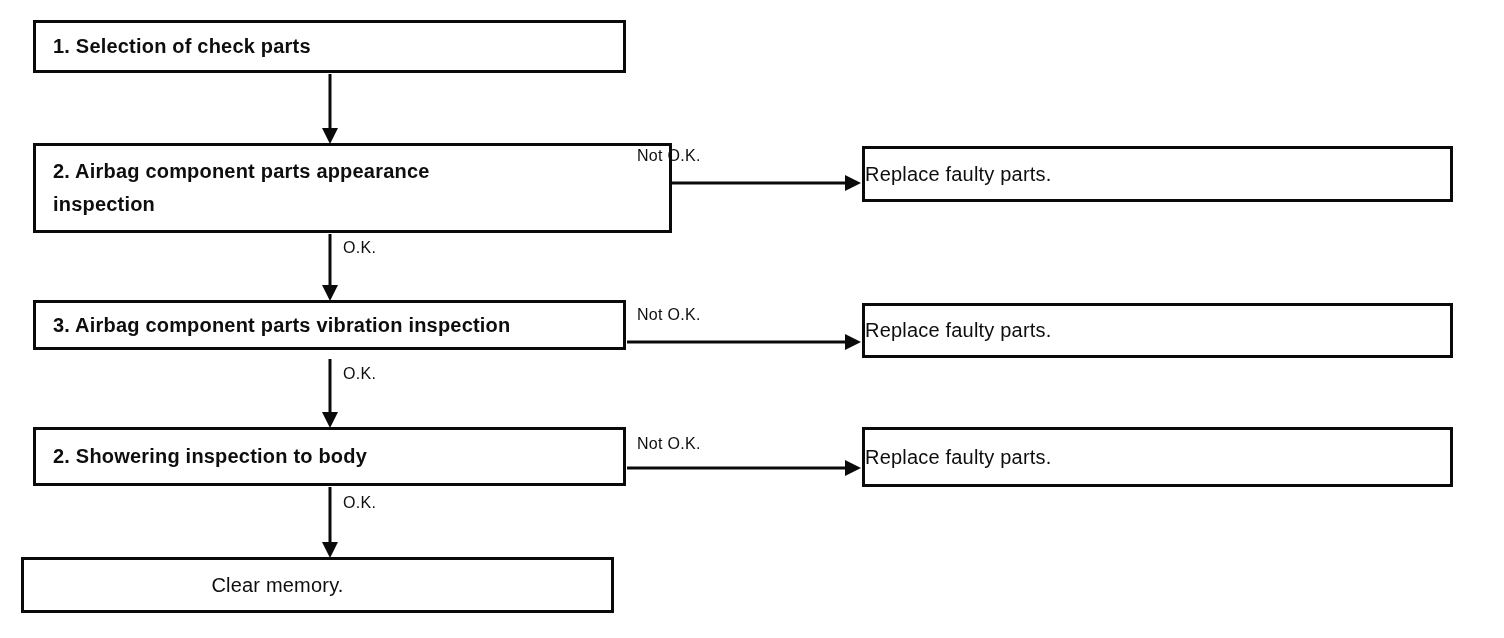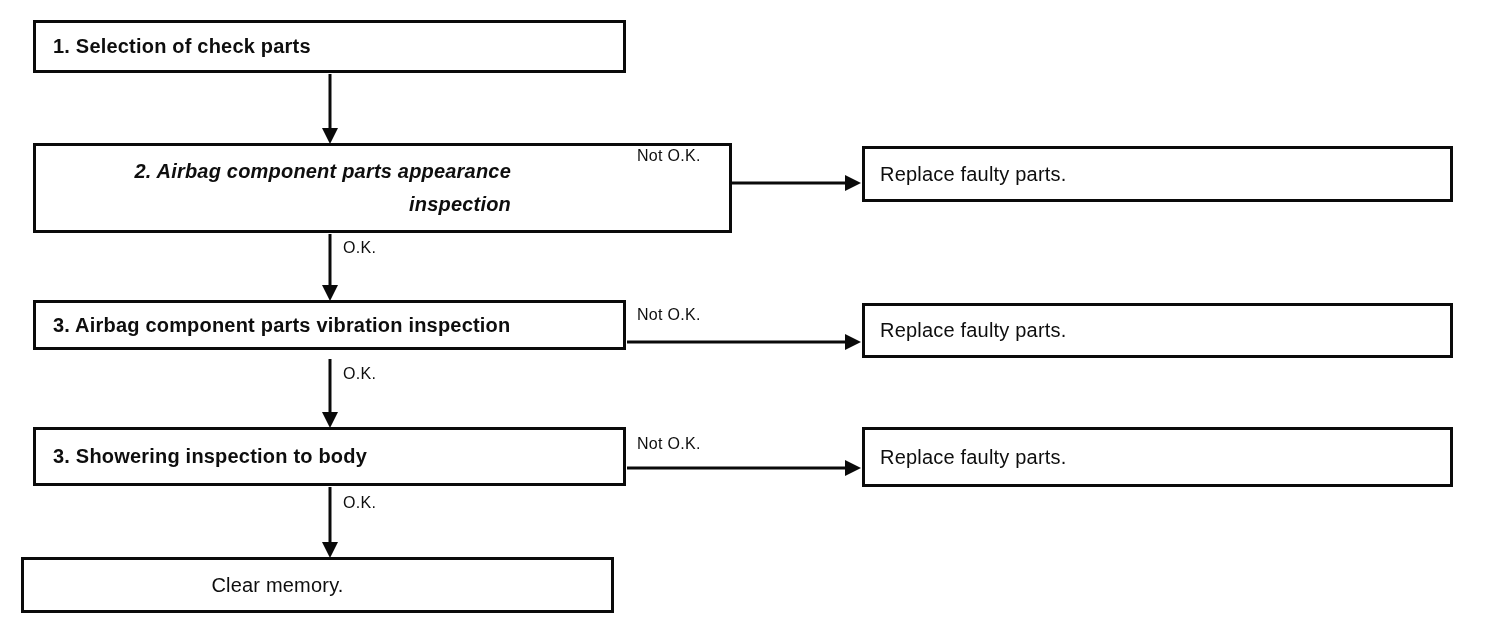--- a/index.html
+++ b/index.html
@@ -12,21 +12,20 @@
     background: var(--bg);
     font-family: "Liberation Sans", sans-serif;
     color: #0e0e0e;
   }
   .canvas {
     position: relative;
     width: 1504px;
     height: 638px;
     background: var(--bg);
     overflow: hidden;
-    text-align: right;
   }
   .arrows {
     position: absolute;
     inset: 0;
     width: 1504px;
     height: 638px;
   }
   .box {
     position: absolute;
     background: var(--box-fill);
@@ -38,26 +37,25 @@
     font-size: 20px;
     letter-spacing: 0.2px;
     line-height: 33px;
   }
   .step .txt {
     font-weight: bold;
     padding-left: 17px;
   }
   .plain .txt {
     font-weight: normal;
-    padding-left: 15px;
   }
   .wrap-narrow { max-width: 475px; }
   
   .b1 { left: 33px;  top: 20px;  width: 593px; height: 53px; }
-  .b2 { left: 33px;  top: 143px; width: 699px; height: 90px; font-style: italic; }
+  .b2 { left: 33px;  top: 143px; width: 639px; height: 90px; }
   .b3 { left: 33px;  top: 300px; width: 593px; height: 50px; }
   .b4 { left: 33px;  top: 427px; width: 593px; height: 59px; }
   .b5 { left: 21px;  top: 557px; width: 593px; height: 56px; justify-content: center; }
   .b5 .txt { padding-left: 0; transform: translateX(-40px); }
   
   .r1 { left: 862px; top: 146px; width: 591px; height: 56px; }
   .r2 { left: 862px; top: 303px; width: 591px; height: 55px; }
   .r3 { left: 862px; top: 427px; width: 591px; height: 60px; }
   
   .edge-label {
@@ -118,21 +116,21 @@
 
   <div class="box step b2">
     <span class="txt wrap-narrow">2. Airbag component parts appearance inspection</span>
   </div>
 
   <div class="box step b3">
     <span class="txt">3. Airbag component parts vibration inspection</span>
   </div>
 
   <div class="box step b4">
-    <span class="txt">3. Showering inspection to body</span>
+    <span class="txt">2. Showering inspection to body</span>
   </div>
 
   <div class="box plain b5">
     <span class="txt">Clear memory.</span>
   </div>
 
   <div class="box plain r1">
     <span class="txt">Replace faulty parts.</span>
   </div>
 

